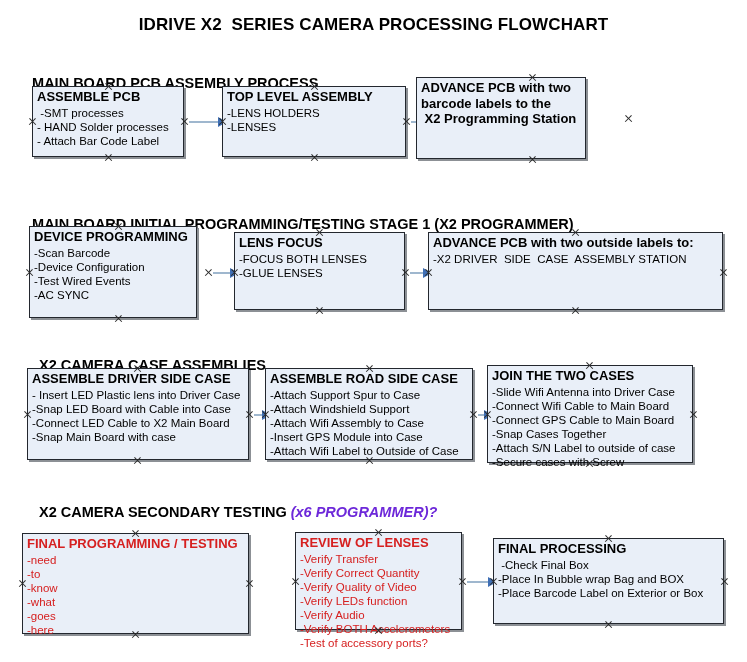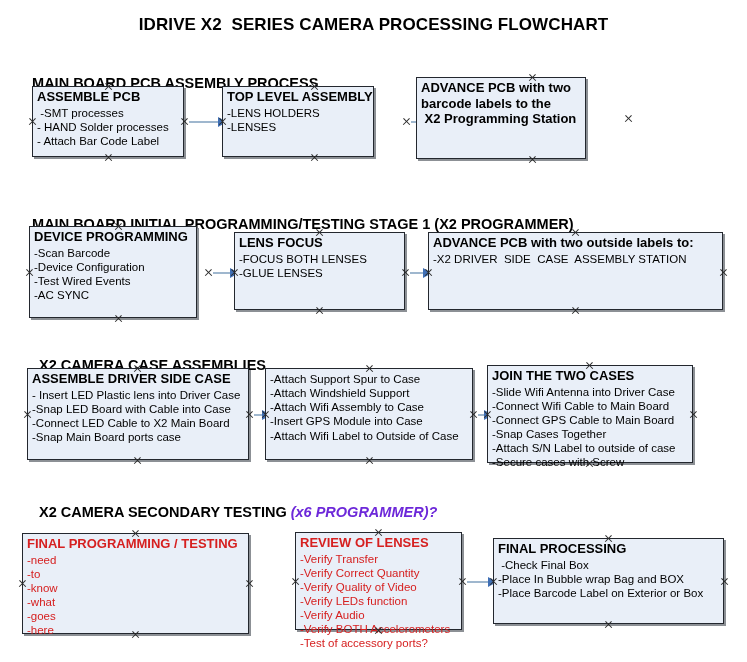--- a/index.html
+++ b/index.html
@@ -121,21 +121,21 @@
 </div>
 <div class="handle" style="left:104px; top:82px;"></div>
 <div class="handle" style="left:104px; top:153px;"></div>
 <div class="handle" style="left:28px; top:117px;"></div>
 <div class="handle" style="left:180px; top:117px;"></div>
 
 <div class="conn" style="left:189px; top:121px; width:30px;">
   <div class="arrow"></div>
 </div>
 
-<div class="box" style="left:222px; top:86px; width:152px; height:71px;">
+<div class="box" style="left:222px; top:86px; width:184px; height:71px;">
   <div class="box-title">TOP LEVEL ASSEMBLY</div>
   <div class="box-line">-LENS HOLDERS</div>
   <div class="box-line">-LENSES</div>
 </div>
 <div class="handle" style="left:310px; top:82px;"></div>
 <div class="handle" style="left:310px; top:153px;"></div>
 <div class="handle" style="left:218px; top:117px;"></div>
 <div class="handle" style="left:402px; top:117px;"></div>
 
 <div class="conn" style="left:411px; top:121px; width:24px;">
@@ -196,32 +196,33 @@
 
 <div class="section-head" style="left:31px; top:341px;">
   <span>X2 CAMERA CASE ASSEMBLIES</span>
 </div>
 
 <div class="box" style="left:27px; top:368px; width:222px; height:92px;">
   <div class="box-title">ASSEMBLE DRIVER SIDE CASE</div>
   <div class="box-line">- Insert LED Plastic lens into Driver Case</div>
   <div class="box-line">-Snap LED Board with Cable into Case</div>
   <div class="box-line">-Connect LED Cable to X2 Main Board</div>
-  <div class="box-line">-Snap Main Board ports case</div>
+  <div class="box-line">-Snap Main Board with case</div>
 </div>
 <div class="handle" style="left:133px; top:364px;"></div>
 <div class="handle" style="left:133px; top:456px;"></div>
 <div class="handle" style="left:23px; top:410px;"></div>
 <div class="handle" style="left:245px; top:410px;"></div>
 
 <div class="conn" style="left:254px; top:414px; width:9px;">
   <div class="arrow"></div>
 </div>
 
 <div class="box" style="left:265px; top:368px; width:208px; height:92px;">
+  <div class="box-title">ASSEMBLE ROAD SIDE CASE</div>
   <div class="box-line">-Attach Support Spur to Case</div>
   <div class="box-line">-Attach Windshield Support</div>
   <div class="box-line">-Attach Wifi Assembly to Case</div>
   <div class="box-line">-Insert GPS Module into Case</div>
   <div class="box-line">-Attach Wifi Label to Outside of Case</div>
 </div>
 <div class="handle" style="left:365px; top:364px;"></div>
 <div class="handle" style="left:365px; top:456px;"></div>
 <div class="handle" style="left:261px; top:410px;"></div>
 <div class="handle" style="left:469px; top:410px;"></div>

